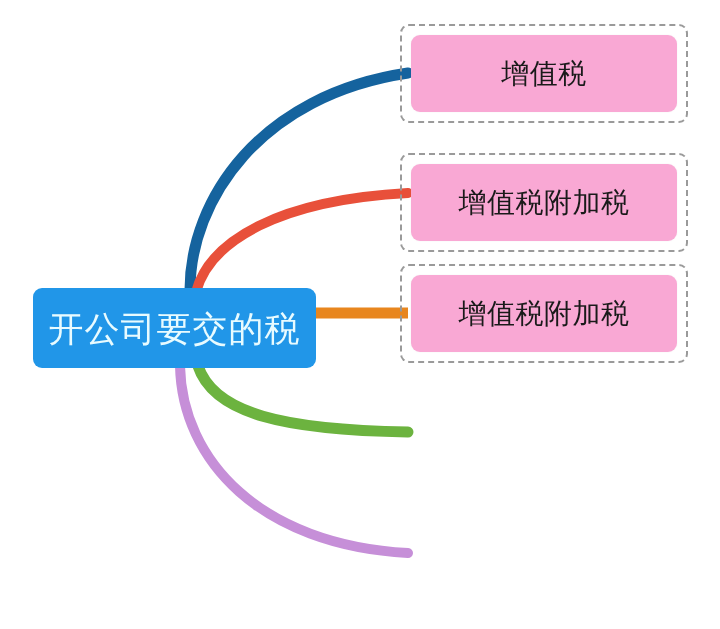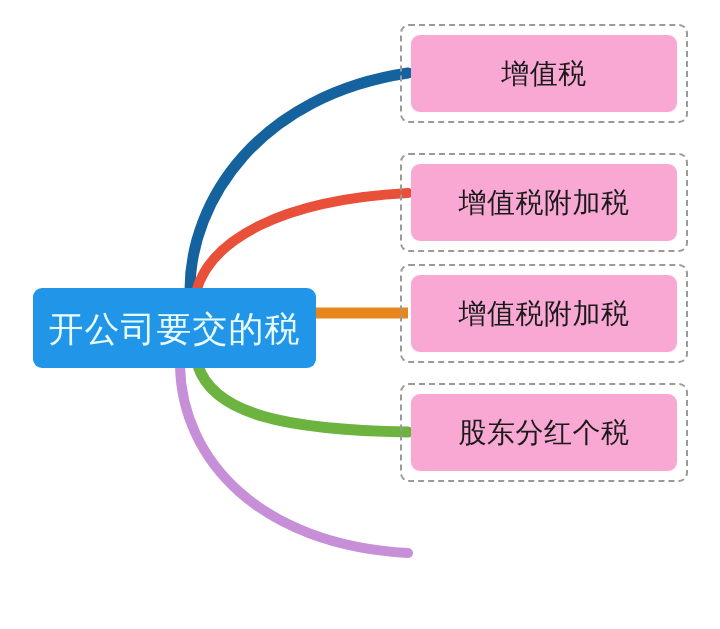--- a/index.html
+++ b/index.html
@@ -120,20 +120,15 @@
       <span class="branch-label">增值税附加税</span>
     </div>
   </div>
 
   <div class="branch-node node-3">
     <div class="branch-inner">
       <span class="branch-label">增值税附加税</span>
     </div>
   </div>
 
-  <div class="branch-node node-4">
-    <div class="branch-inner">
-      <span class="branch-label">股东分红个税</span>
-    </div>
-  </div>
 
 
 </div>
 
 </body></html>

